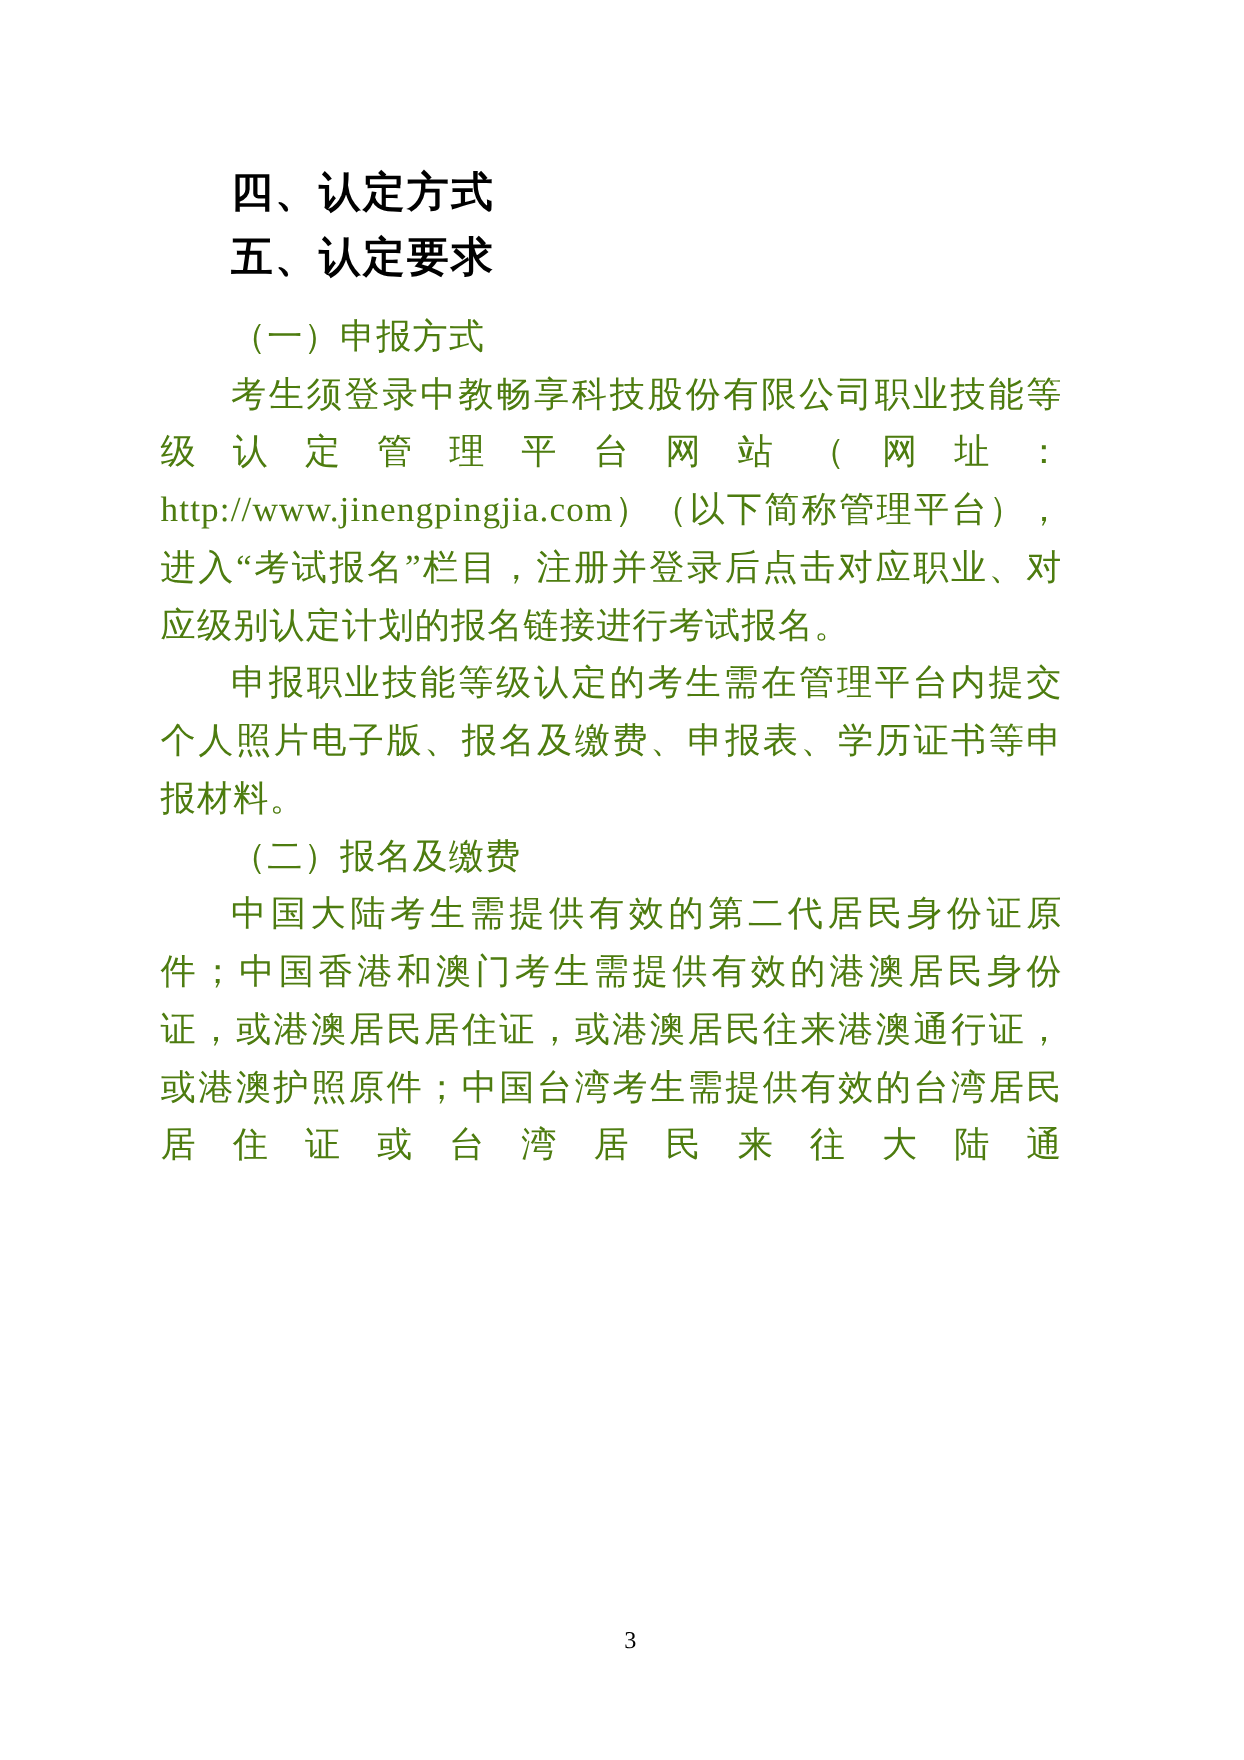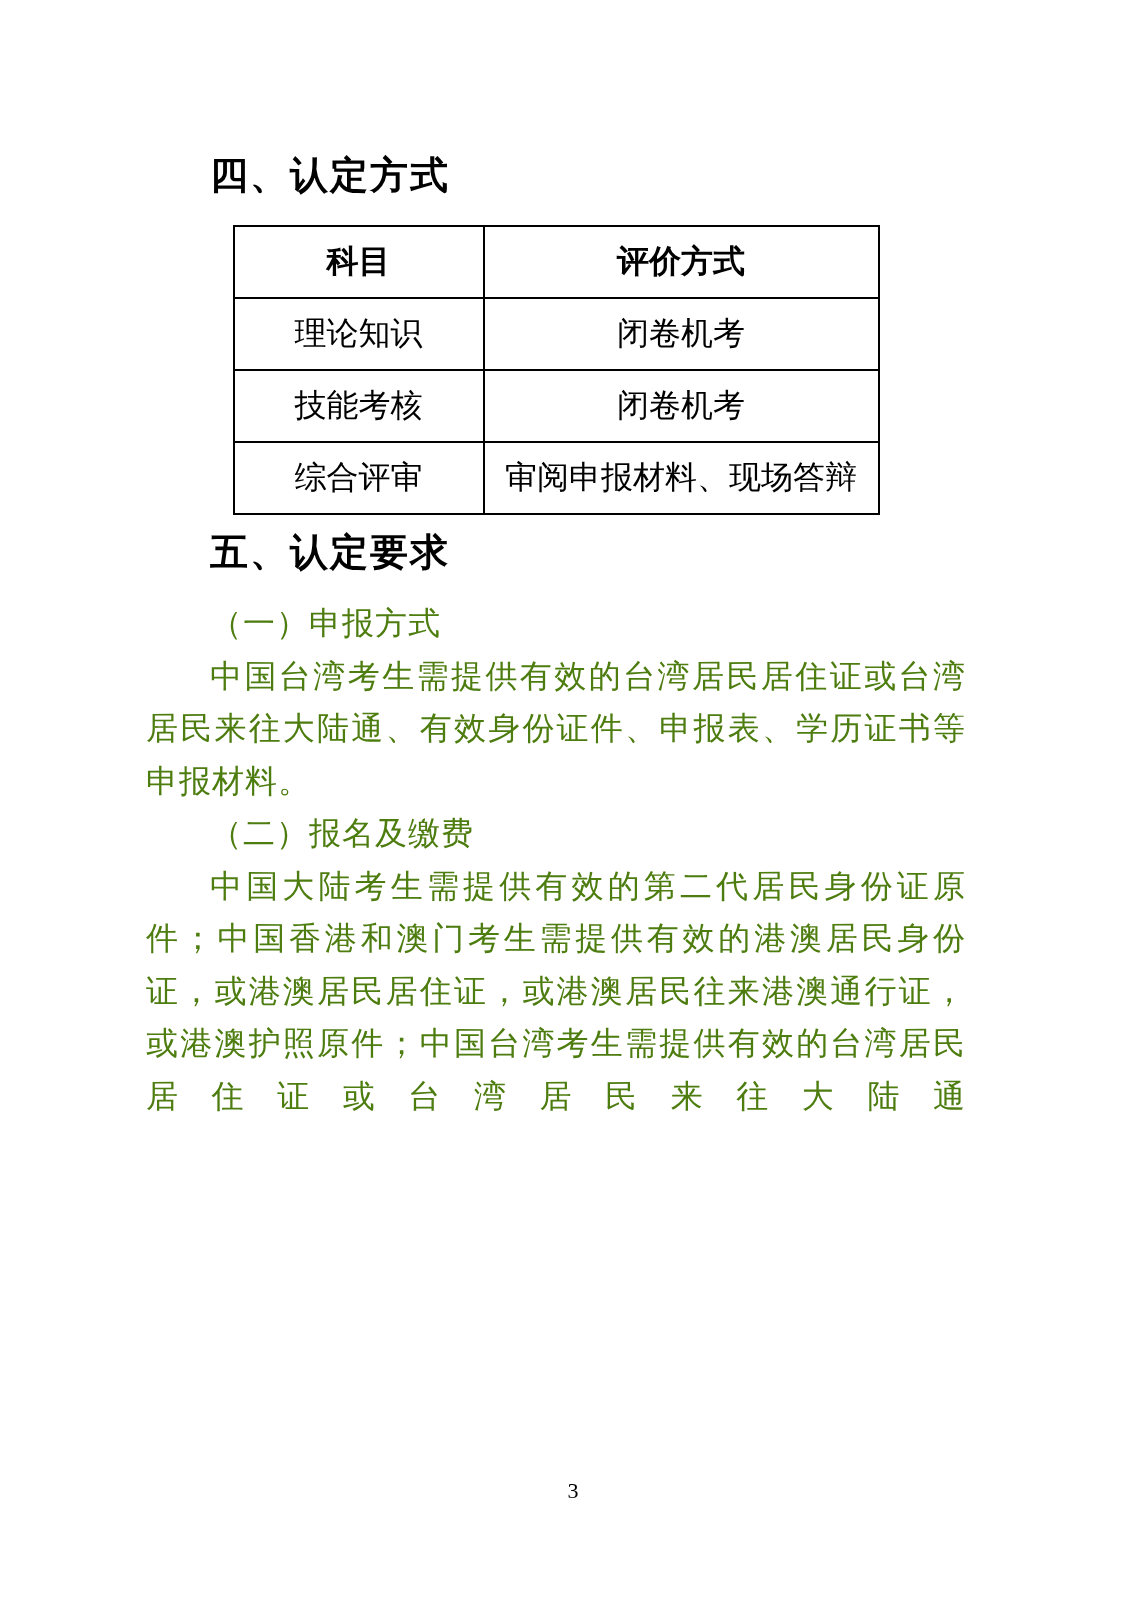--- a/index.html
+++ b/index.html
@@ -85,46 +85,27 @@
   }
 </style>
 </head>
 <body>
 
 <div class="page">
   <div class="content">
 
     <h2 class="sec-heading h4">四、认定方式</h2>
 
-    <table class="eval">
-      <tbody>
-        <tr>
-          <th class="col-subject">科目</th>
-          <th class="col-method">评价方式</th>
-        </tr>
-        <tr>
-          <td>理论知识</td>
-          <td>闭卷机考</td>
-        </tr>
-        <tr>
-          <td>技能考核</td>
-          <td>闭卷机考</td>
-        </tr>
-        <tr>
-          <td>综合评审</td>
-          <td>审阅申报材料、现场答辩</td>
-        </tr>
-      </tbody>
-    </table>
 
     <h2 class="sec-heading h5">五、认定要求</h2>
 
     <div class="body-text">
       <p>（一）申报方式</p>
-      <p>中国台湾考生需提供有效的台湾居民居住证或台湾居民来往大陆通、有效身份证件、申报表、学历证书等申报材料。</p>
+      <p>考生须登录中教畅享科技股份有限公司职业技能等级认定管理平台网站（网址：http://www.jinengpingjia.com）（以下简称管理平台），进入“考试报名”栏目，注册并登录后点击对应职业、对应级别认定计划的报名链接进行考试报名。</p>
+      <p>申报职业技能等级认定的考生需在管理平台内提交个人照片电子版、报名及缴费、申报表、学历证书等申报材料。</p>
       <p>（二）报名及缴费</p>
       <p class="clipped">中国大陆考生需提供有效的第二代居民身份证原件；中国香港和澳门考生需提供有效的港澳居民身份证，或港澳居民居住证，或港澳居民往来港澳通行证，或港澳护照原件；中国台湾考生需提供有效的台湾居民居住证或台湾居民来往大陆通</p>
     </div>
 
   </div>
 
   <div class="page-number">3</div>
 </div>
 
 </body></html>

